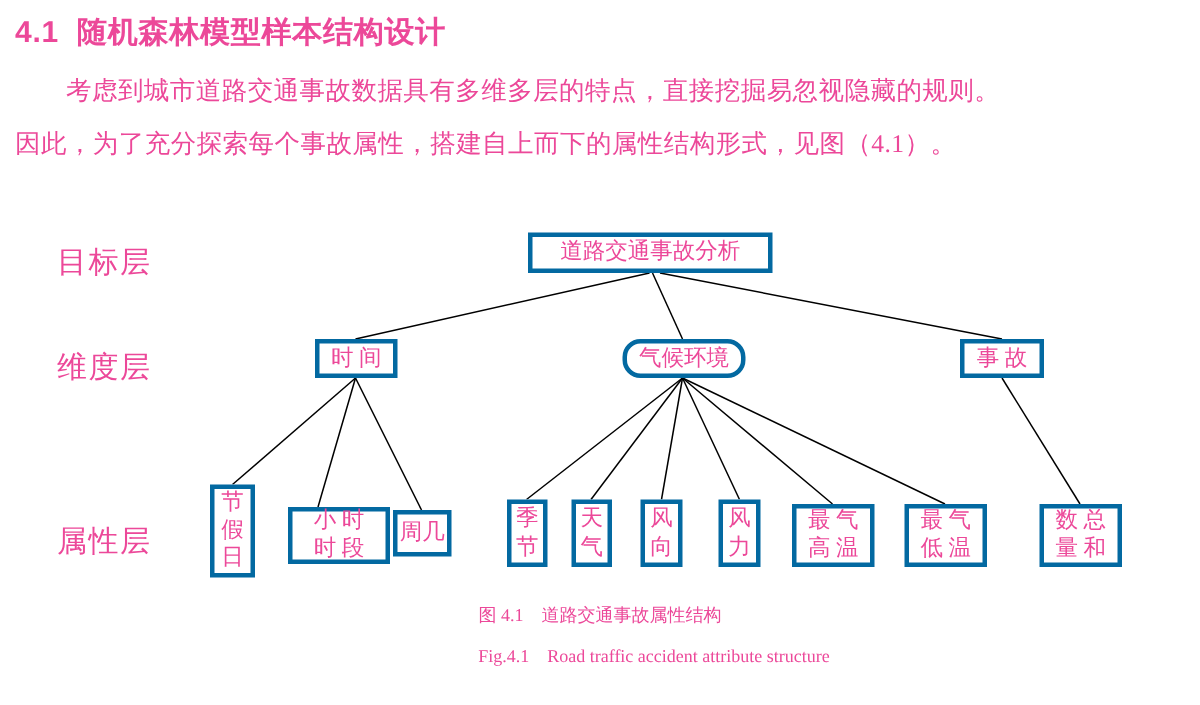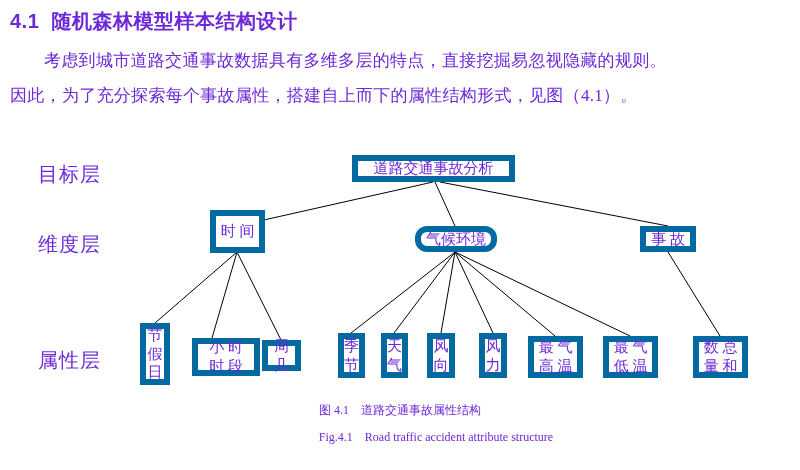--- a/index.html
+++ b/index.html
@@ -1,21 +1,21 @@
 <!DOCTYPE html>
 <html><head>
 <meta charset="utf-8">
 <style>
   html, body { margin: 0; padding: 0; background: #ffffff; }
   .page {
     position: relative;
     width: 800px;
     height: 470px;
     background: #ffffff;
-    color: #6d28d9;
+    color: #ec4899;
     font-family: "Liberation Serif", "DejaVu Serif", serif;
     overflow: hidden;
   }
   .heading {
     position: absolute;
     left: 10px;
     top: 8px;
     font-size: 20px;
     font-weight: bold;
     font-family: "Liberation Sans", "DejaVu Sans", sans-serif;
@@ -43,26 +43,26 @@
 
   .layer-label {
     position: absolute;
     left: 38px;
     font-size: 20px;
     letter-spacing: 1px;
   }
   .box {
     position: absolute;
     box-sizing: border-box;
-    border: 6px solid #0369a1;
+    border: 3px solid #0369a1;
     background: #ffffff;
     display: flex;
     align-items: center;
     justify-content: center;
-    text-align: center;
+    text-align: right;
     white-space: pre-line;
     font-size: 15px;
     line-height: 1.25;
   }
   .caption {
     position: absolute;
     left: 0;
     width: 800px;
     text-align: center;
     white-space: pre;
@@ -100,21 +100,21 @@
 
     <line x1="668" y1="252" x2="720" y2="336"></line>
   </svg>
 
   <div class="layer-label" style="top:161px">目标层</div>
   <div class="layer-label" style="top:231px">维度层</div>
   <div class="layer-label" style="top:347px">属性层</div>
 
   <div class="box" style="left:352px; top:155px; width:163px; height:27px;">道路交通事故分析</div>
 
-  <div class="box" style="left:210px; top:210px; width:55px; height:43px;">时 间</div>
+  <div class="box" style="left:210px; top:226px; width:55px; height:26px;">时 间</div>
   <div class="box" style="left:415px; top:226px; width:82px; height:26px;border-radius:12px;">气候环境</div>
   <div class="box" style="left:640px; top:226px; width:56px; height:26px;">事 故</div>
 
   <div class="box" style="left:140px; top:323px; width:30px; height:62px;">节
 假
 日</div>
   <div class="box" style="left:192px; top:338px; width:68px; height:38px;">小 时
 时 段</div>
   <div class="box" style="left:262px; top:340px; width:39px; height:31px;">周几</div>
   <div class="box" style="left:338px; top:333px; width:27px; height:45px;">季

